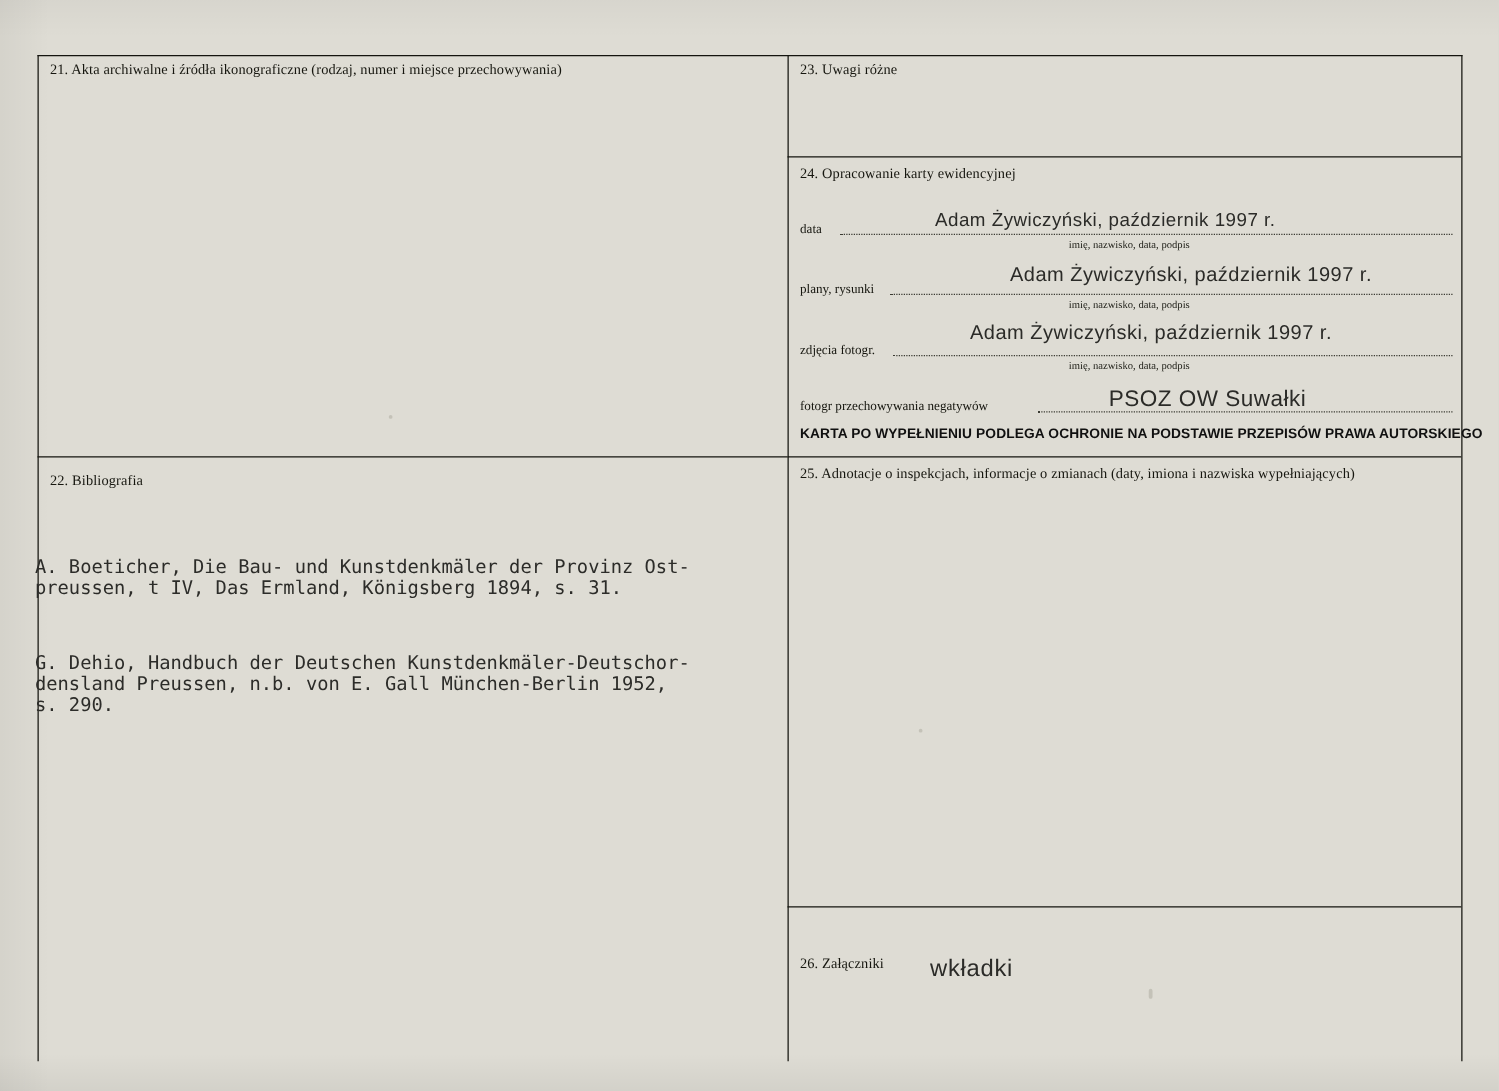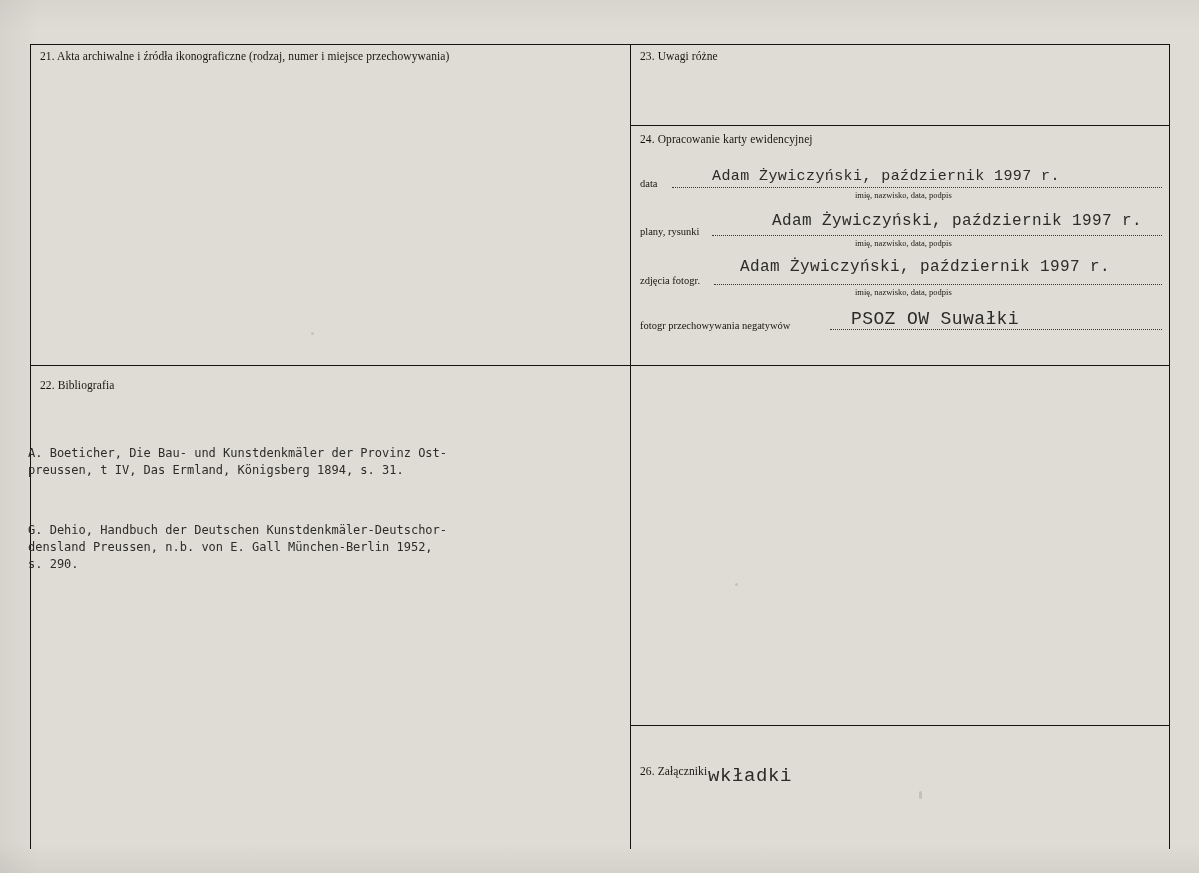--- a/index.html
+++ b/index.html
@@ -49,23 +49,24 @@
     font-size: 11.5px;
     font-family: "Liberation Serif", serif;
     color: #16160f;
     letter-spacing: 0.1px;
     white-space: nowrap;
   }
 
   
   .typed {
     position: absolute;
-    font-family: Liberation Mono, monospace;
+    font-family: Liberation Sans, sans-serif;
     color: #2b2b28;
     white-space: pre;
+    margin-left: 36px;
   }
 
   .dots {
     position: absolute;
     border-bottom: 1px dotted #3b3b33;
     height: 0;
   }
 
   .small-label {
     position: absolute;
@@ -89,21 +90,21 @@
     font-size: 11px;
     font-weight: bold;
     color: #101010;
     letter-spacing: 0.1px;
     white-space: nowrap;
   }
 
   .biblio {
     position: absolute;
     font-family: "DejaVu Sans Mono", monospace;
-    font-size: 12px;
+    font-size: 15px;
     line-height: 17px;
     color: #2c2c29;
     white-space: pre-wrap;
     width: 580px;
   }
   .biblio p { margin: 0 0 9px 0; }
 
   .speck {
     position: absolute;
     background: #b9b7ad;
@@ -160,21 +161,23 @@
 
   <div class="field-label" style="left:640px; top:275px;">zdjęcia fotogr.</div>
   <div class="dots" style="left:714px; top:284px; width:448px;"></div>
   <div class="typed" style="left:740px; top:258px; font-size:16px; letter-spacing:0.4px;">Adam Żywiczyński, październik 1997 r.</div>
   <div class="small-label" style="left:855px; top:287px;">imię, nazwisko, data, podpis</div>
 
   <div class="field-label" style="left:640px; top:320px;">fotogr przechowywania negatywów</div>
   <div class="dots" style="left:830px; top:329px; width:332px;"></div>
   <div class="typed" style="left:851px; top:309px; font-size:18px; letter-spacing:0.4px;">PSOZ OW Suwałki</div>
 
+  <div class="notice" style="left:640px; top:341px;">KARTA PO WYPEŁNIENIU PODLEGA OCHRONIE NA PODSTAWIE PRZEPISÓW PRAWA AUTORSKIEGO</div>
 
+  <div class="cell-title" style="left:640px; top:373px;">25. Adnotacje o inspekcjach, informacje o zmianach (daty, imiona i nazwiska wypełniających)</div>
 
   <div class="cell-title" style="left:640px; top:733px;margin-top:32px;">26. Załączniki</div>
   <div class="typed" style="left:708px; top:765px; font-size:19px; letter-spacing:0.6px;">wkładki</div>
 
   <div class="speck" style="left:919px; top:791px; width:3px; height:8px; border-radius:2px;"></div>
   <div class="speck" style="left:735px; top:583px; width:3px; height:3px;"></div>
   <div class="speck" style="left:311px; top:332px; width:3px; height:3px;"></div>
 
 </div>
 

